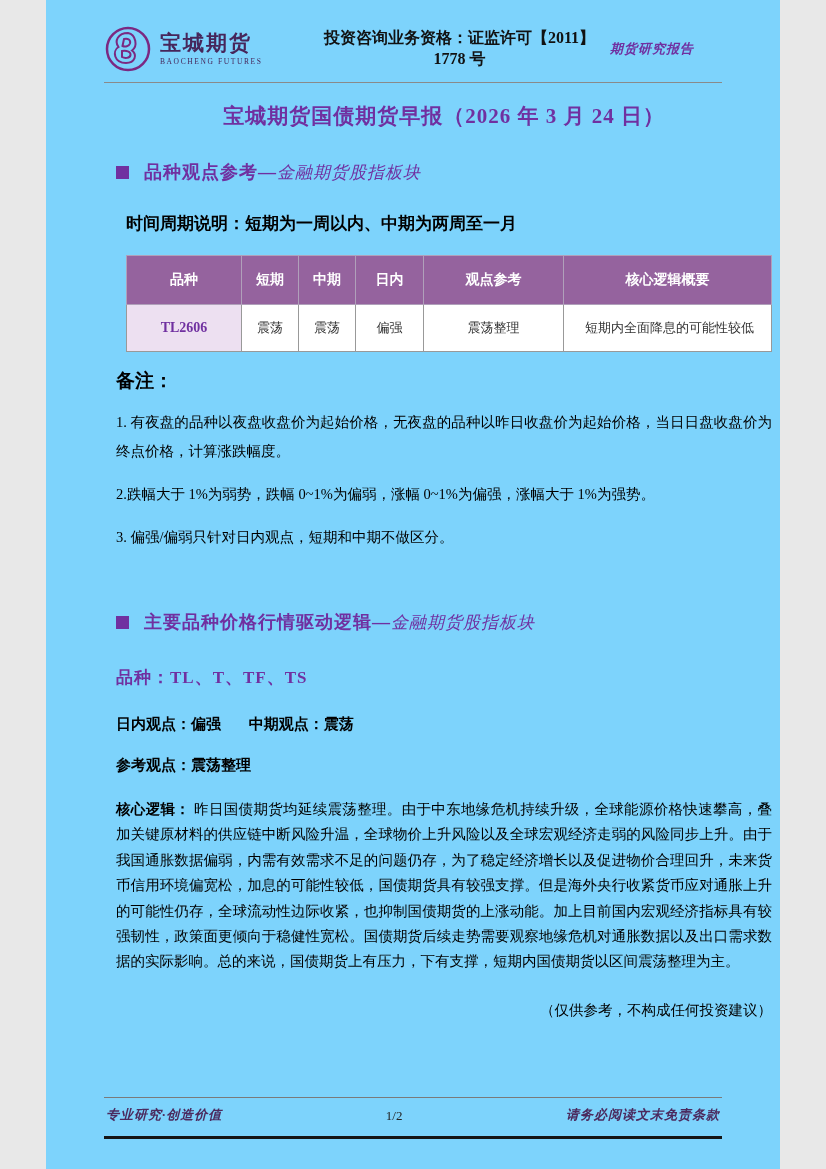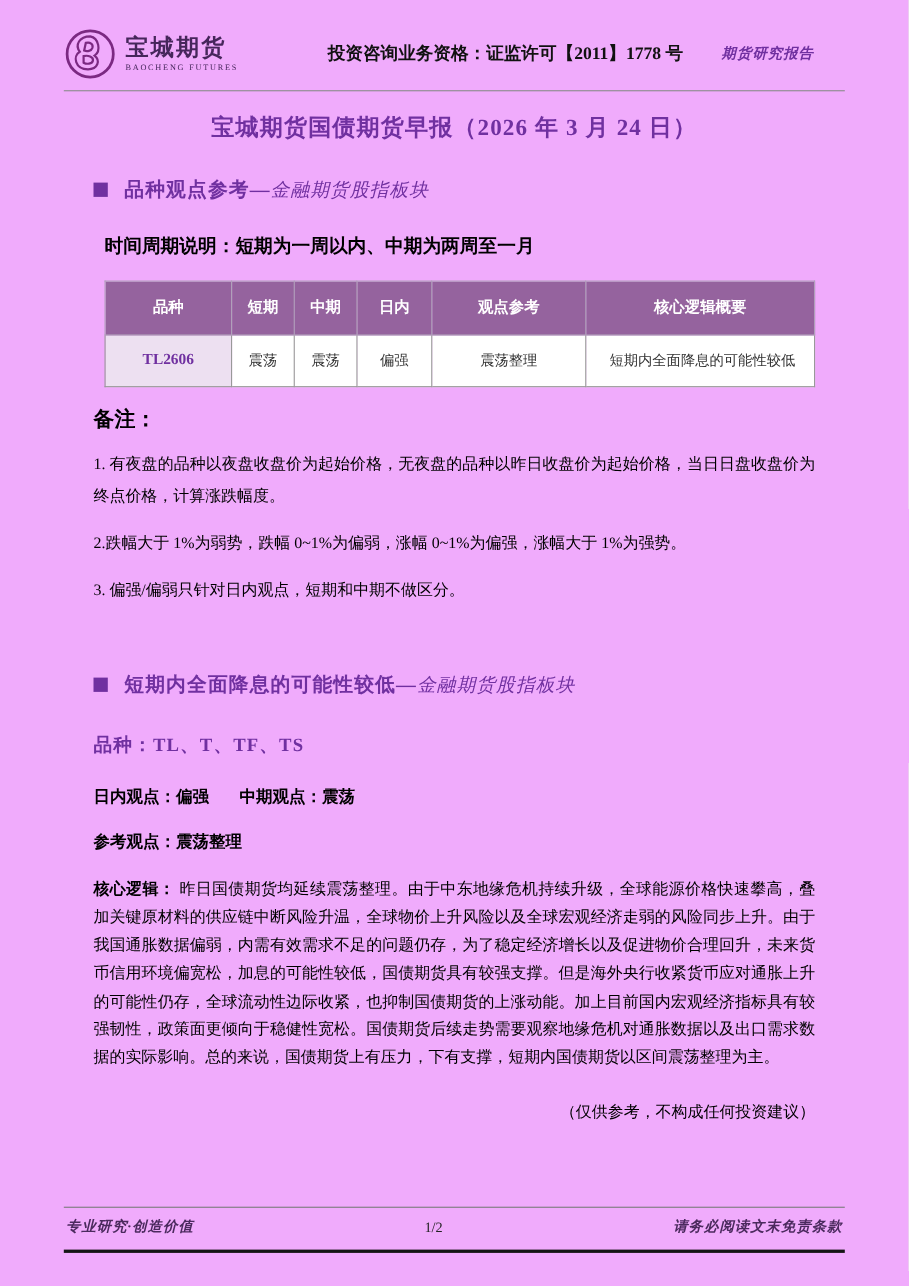--- a/index.html
+++ b/index.html
@@ -1,38 +1,38 @@
 <!DOCTYPE html>
 <html><head>
 <meta charset="utf-8">
 <style>
   * { margin:0; padding:0; box-sizing:border-box; }
   html,body { background:#e8e8e8; }
   .page {
-    width:826px; height:1169px; margin:0 auto; position:relative;
-    background:#f0abfc; overflow:hidden;
+    width:734px; height:1169px; margin:0 auto; position:relative;
+    background:#7dd3fc; overflow:hidden;
     font-family:"Liberation Serif","DejaVu Serif",serif; color:#000;
   }
 
   
   .header { position:absolute; top:22px; left:58px; right:58px; height:54px;
             display:flex; align-items:center; }
   .logo { display:flex; align-items:center; gap:8px; width:205px; }
   .logo svg { display:block; }
   .logo-text { display:flex; flex-direction:column; line-height:1.1; }
   .logo-cn { font-size:21px; font-weight:bold; color:#46265B; letter-spacing:2px; }
   .logo-en { font-size:7.5px; letter-spacing:1.6px; color:#46265B; margin-top:3px; }
   .credential { flex:1; text-align:center; font-weight:bold; font-size:16px; color:#111; }
   .report-type { width:112px; text-align:left; color:#7030A0; font-weight:bold;
                  font-style:italic; font-size:13px; letter-spacing:1px; }
   .header-rule { position:absolute; top:82px; left:58px; right:58px;
                  border-top:1px solid #8a8a8a; }
 
   
-  .content { position:absolute; top:94px; left:85px; width:656px; }
+  .content { position:absolute; top:94px; left:70px; width:656px; }
   .doc-title { text-align:center; color:#7030A0; font-weight:bold; font-size:21px;
                letter-spacing:1px; margin:8px 0 30px; }
 
   .section-heading { display:flex; align-items:center; margin-top:4px; }
   .section-heading.s2 { margin-top:58px; }
   .sq { width:13px; height:13px; background:#7030A0; margin-right:15px; flex:0 0 auto; }
   .sh-main { color:#7030A0; font-weight:bold; font-size:18px; letter-spacing:1px; }
   .sh-sub  { color:#7030A0; font-style:italic; font-size:17px; letter-spacing:1px; }
 
   .period-note { margin:28px 0 0 10px; font-weight:bold; font-size:17px; }
@@ -136,21 +136,21 @@
       </tbody>
     </table>
 
     <p class="remark-label">备注：</p>
     <p class="note">1. 有夜盘的品种以夜盘收盘价为起始价格，无夜盘的品种以昨日收盘价为起始价格，当日日盘收盘价为终点价格，计算涨跌幅度。</p>
     <p class="note">2.跌幅大于 1%为弱势，跌幅 0~1%为偏弱，涨幅 0~1%为偏强，涨幅大于 1%为强势。</p>
     <p class="note">3. 偏强/偏弱只针对日内观点，短期和中期不做区分。</p>
 
     <div class="section-heading s2">
       <span class="sq"></span>
-      <span class="sh-main">短期内全面降息的可能性较低—</span>
+      <span class="sh-main">主要品种价格行情驱动逻辑—</span>
       <span class="sh-sub">金融期货股指板块</span>
     </div>
 
     <p class="variety-line">品种：TL、T、TF、TS</p>
 
     <p class="views-line">
       <span>日内观点：偏强</span>
       <span class="gap">中期观点：震荡</span>
     </p>
 

